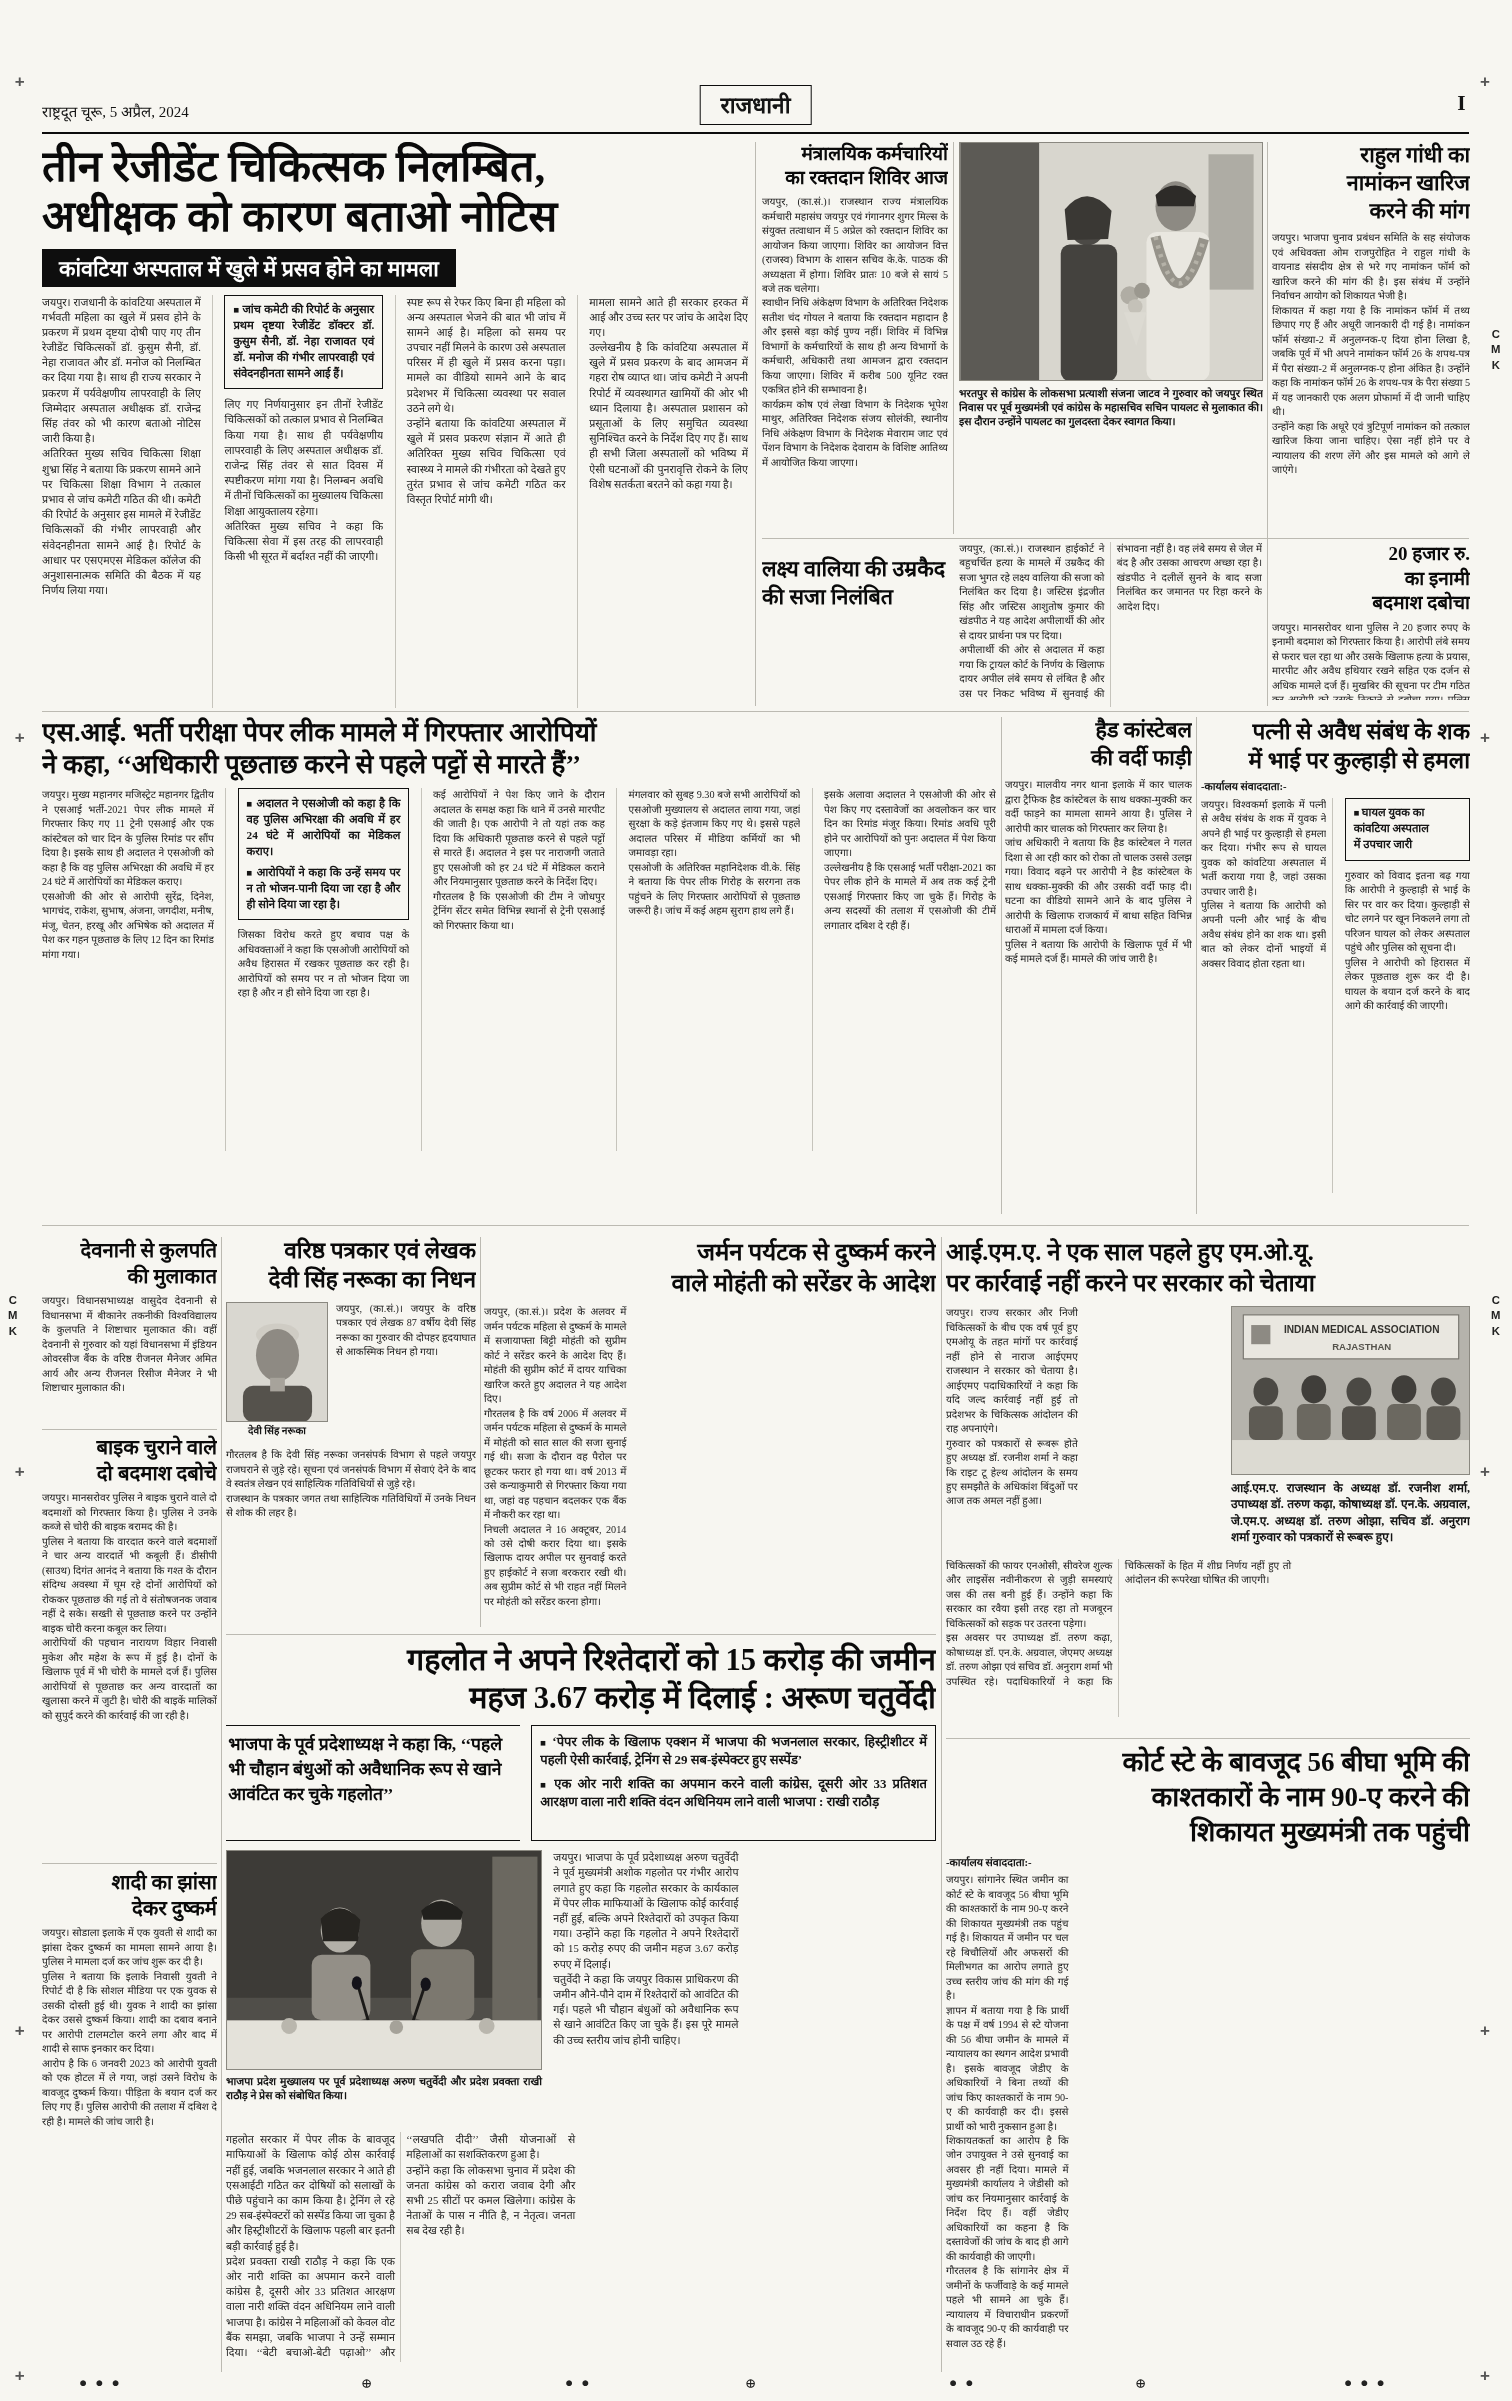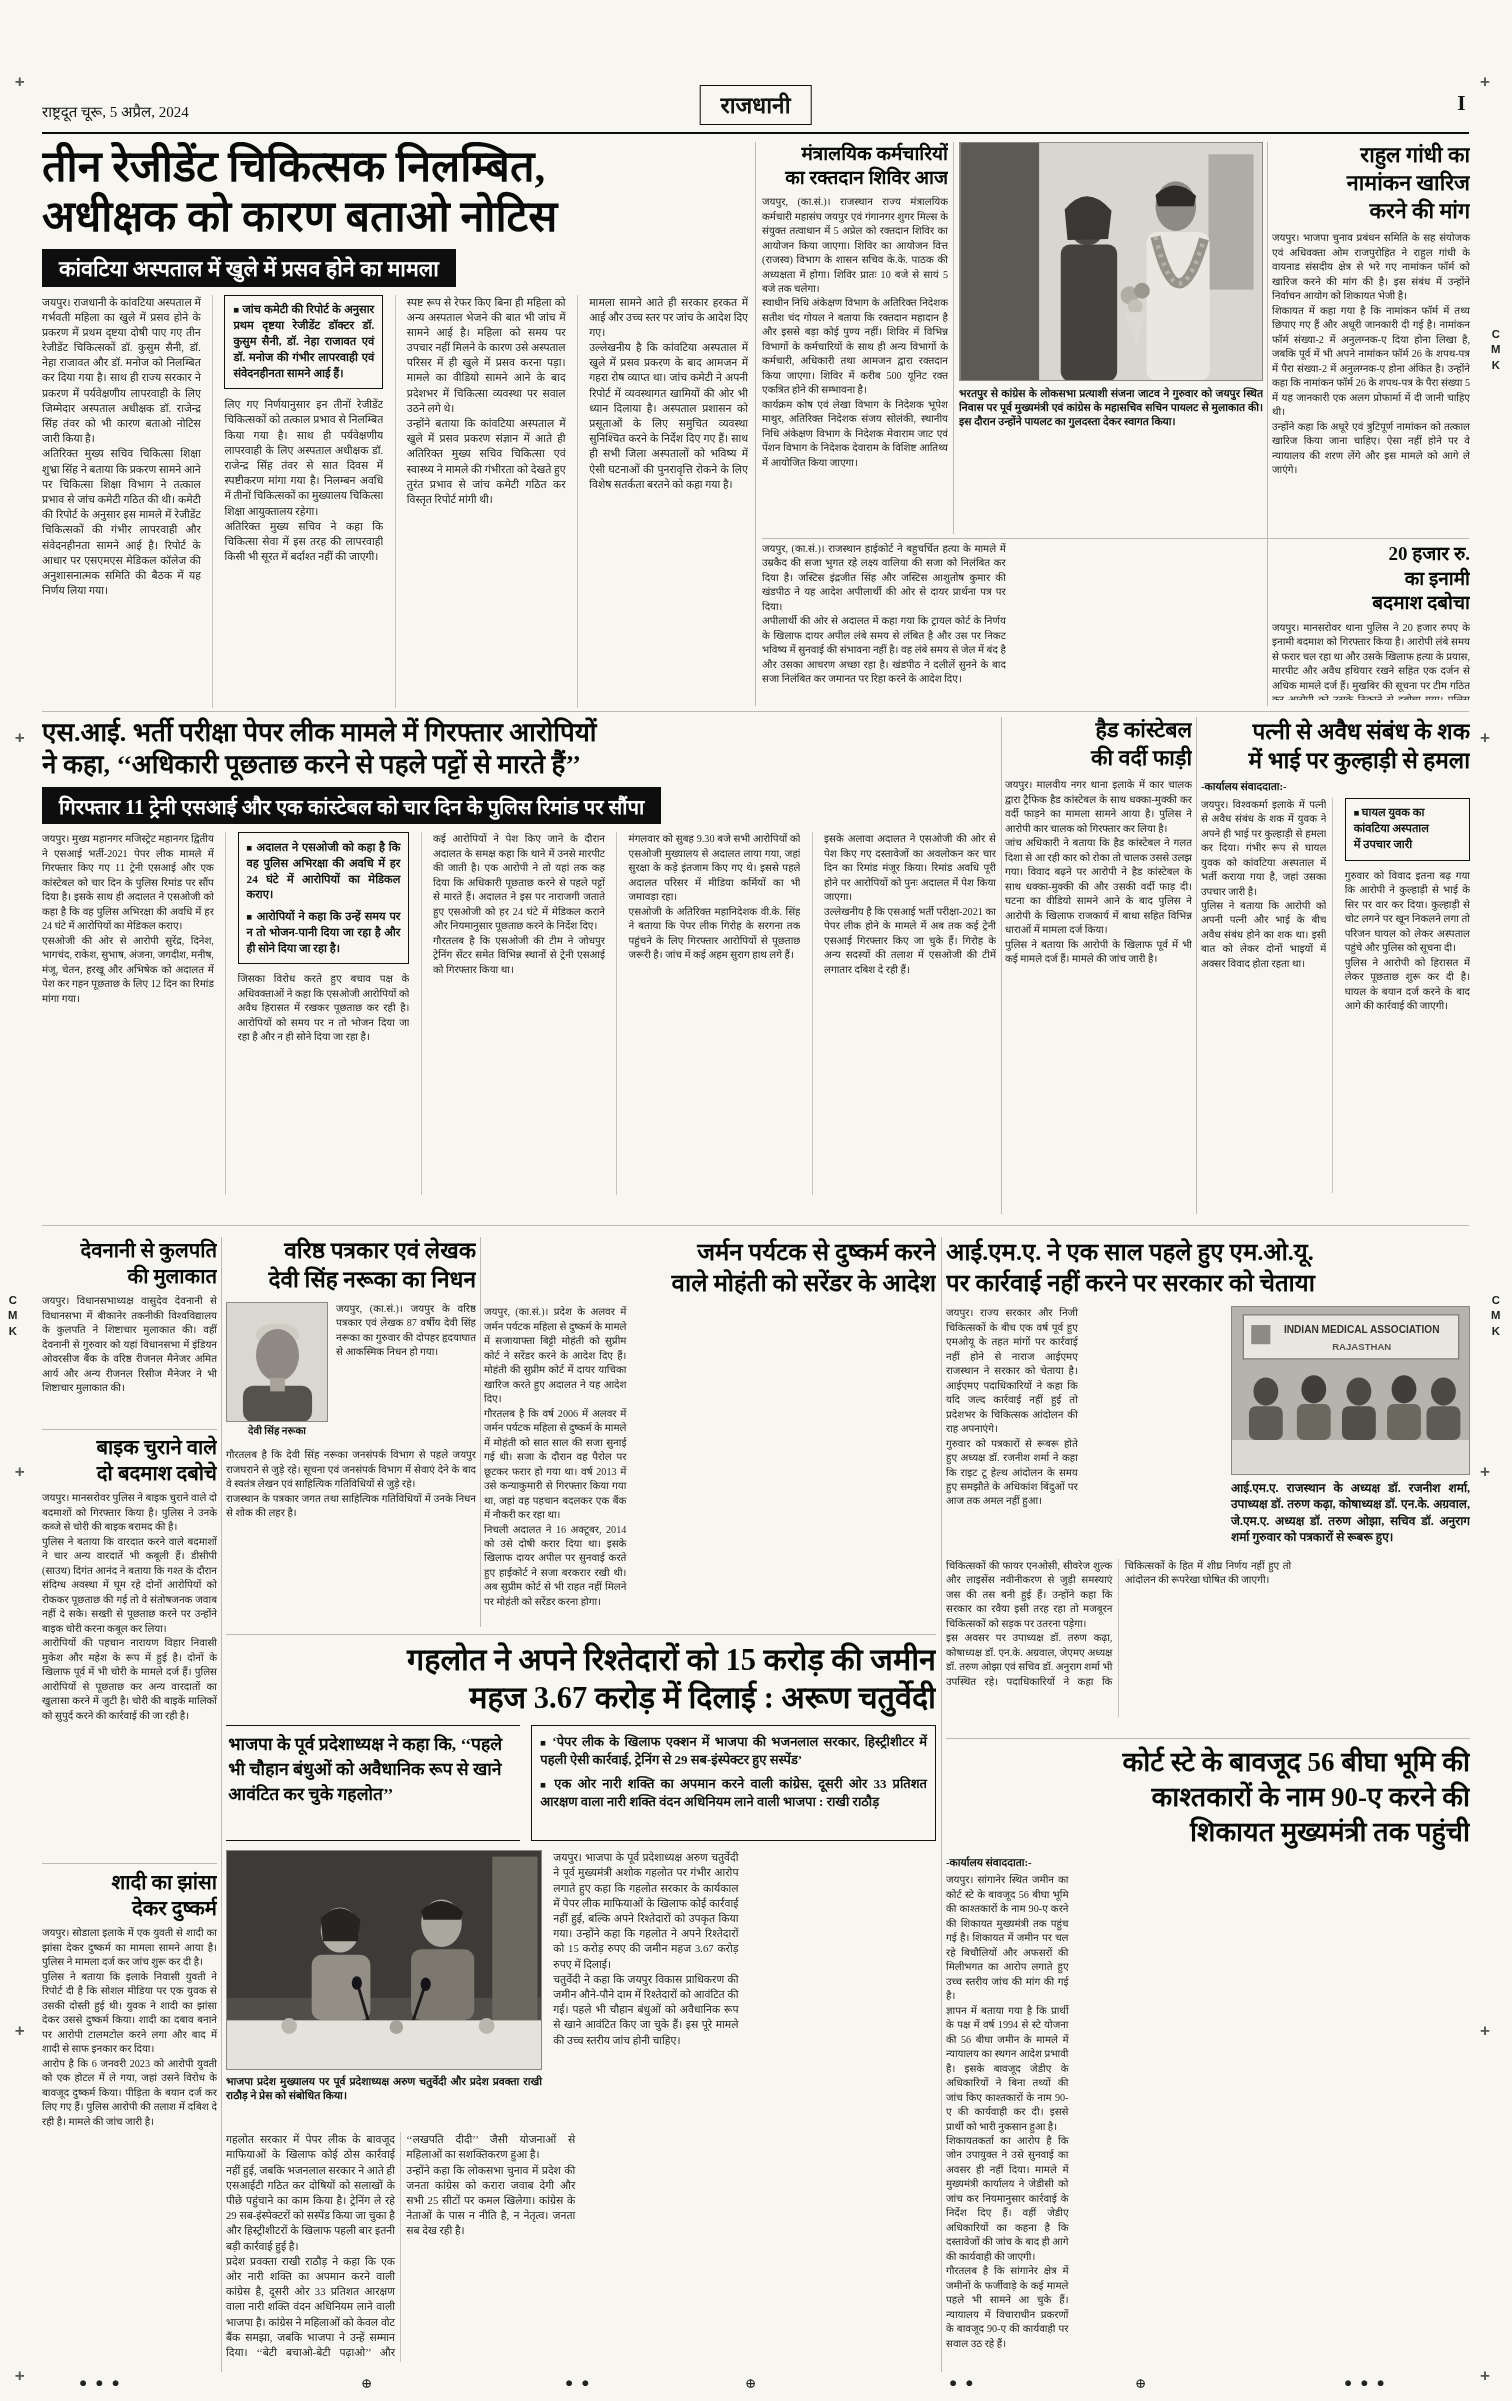--- a/index.html
+++ b/index.html
@@ -122,36 +122,37 @@
     <div class="h hc" style="font-size:21.5px;line-height:1.3">राहुल गांधी का
 नामांकन खारिज
 करने की मांग</div>
     <div class="body small" style="margin-top:5.6px;height:299px">जयपुर। भाजपा चुनाव प्रबंधन समिति के सह संयोजक एवं अधिवक्ता ओम राजपुरोहित ने राहुल गांधी के वायनाड संसदीय क्षेत्र से भरे गए नामांकन फॉर्म को खारिज करने की मांग की है। इस संबंध में उन्होंने निर्वाचन आयोग को शिकायत भेजी है।
 शिकायत में कहा गया है कि नामांकन फॉर्म में तथ्य छिपाए गए हैं और अधूरी जानकारी दी गई है। नामांकन फॉर्म संख्या-2 में अनुलग्नक-ए दिया होना लिखा है, जबकि पूर्व में भी अपने नामांकन फॉर्म 26 के शपथ-पत्र में पैरा संख्या-2 में अनुलग्नक-ए होना अंकित है। उन्होंने कहा कि नामांकन फॉर्म 26 के शपथ-पत्र के पैरा संख्या 5 में यह जानकारी एक अलग प्रोफार्मा में दी जानी चाहिए थी।
 उन्होंने कहा कि अधूरे एवं त्रुटिपूर्ण नामांकन को तत्काल खारिज किया जाना चाहिए। ऐसा नहीं होने पर वे न्यायालय की शरण लेंगे और इस मामले को आगे ले जाएंगे।</div>
   </div>
 
   <div class="art" style="left:762px;top:542px;width:500px;height:165px">
     <div class="flexcols" style="gap:11.3px;height:100%">
+      <div class="h" style="width:186px;font-size:21.5px;line-height:1.3;padding-top:13.6px">लक्ष्य वालिया की उम्रकैद
+की सजा निलंबित</div>
       <div class="body small mc2" style="flex:1;height:100%">जयपुर, (का.सं.)। राजस्थान हाईकोर्ट ने बहुचर्चित हत्या के मामले में उम्रकैद की सजा भुगत रहे लक्ष्य वालिया की सजा को निलंबित कर दिया है। जस्टिस इंद्रजीत सिंह और जस्टिस आशुतोष कुमार की खंडपीठ ने यह आदेश अपीलार्थी की ओर से दायर प्रार्थना पत्र पर दिया।
 अपीलार्थी की ओर से अदालत में कहा गया कि ट्रायल कोर्ट के निर्णय के खिलाफ दायर अपील लंबे समय से लंबित है और उस पर निकट भविष्य में सुनवाई की संभावना नहीं है। वह लंबे समय से जेल में बंद है और उसका आचरण अच्छा रहा है। खंडपीठ ने दलीलें सुनने के बाद सजा निलंबित कर जमानत पर रिहा करने के आदेश दिए।</div>
     </div>
   </div>
 
   <div class="art" style="left:1272px;top:542px;width:198px;height:165px">
     <div class="h hc" style="font-size:19px;line-height:1.3">20 हजार रु.
 का इनामी
 बदमाश दबोचा</div>
     <div class="body small" style="margin-top:4.5px;height:79px">जयपुर। मानसरोवर थाना पुलिस ने 20 हजार रुपए के इनामी बदमाश को गिरफ्तार किया है। आरोपी लंबे समय से फरार चल रहा था और उसके खिलाफ हत्या के प्रयास, मारपीट और अवैध हथियार रखने सहित एक दर्जन से अधिक मामले दर्ज हैं। मुखबिर की सूचना पर टीम गठित कर आरोपी को उसके ठिकाने से दबोचा गया। पुलिस आरोपी के अन्य साथियों की तलाश में दबिश दे रही है।</div>
   </div>
 
   <div class="art" style="left:42px;top:717px;width:954px;height:497px">
     <div class="h" style="font-size:26px;line-height:1.22">एस.आई. भर्ती परीक्षा पेपर लीक मामले में गिरफ्तार आरोपियों
 ने कहा, ‘‘अधिकारी पूछताछ करने से पहले पट्टों से मारते हैं’’</div>
-    <div class="kicker" style="font-size:20.3px;margin-top:6.8px">गिरफ्तार 11 ट्रेनी एसआई और एक कांस्टेबल को चार दिन के पुलिस रिमांड पर सौंपा</div>
     <div class="flexcols" style="margin-top:8px;gap:11.3px;height:363px">
       <div class="fcol body small">जयपुर। मुख्य महानगर मजिस्ट्रेट महानगर द्वितीय ने एसआई भर्ती-2021 पेपर लीक मामले में गिरफ्तार किए गए 11 ट्रेनी एसआई और एक कांस्टेबल को चार दिन के पुलिस रिमांड पर सौंप दिया है। इसके साथ ही अदालत ने एसओजी को कहा है कि वह पुलिस अभिरक्षा की अवधि में हर 24 घंटे में आरोपियों का मेडिकल कराए।
 एसओजी की ओर से आरोपी सुरेंद्र, दिनेश, भागचंद, राकेश, सुभाष, अंजना, जगदीश, मनीष, मंजू, चेतन, हरखू और अभिषेक को अदालत में पेश कर गहन पूछताछ के लिए 12 दिन का रिमांड मांगा गया।</div>
       <div class="fcol">
         <div class="box">
           <div class="bullet">अदालत ने एसओजी को कहा है कि वह पुलिस अभिरक्षा की अवधि में हर 24 घंटे में आरोपियों का मेडिकल कराए।</div>
           <div class="bullet" style="margin-bottom:0">आरोपियों ने कहा कि उन्हें समय पर न तो भोजन-पानी दिया जा रहा है और ही सोने दिया जा रहा है।</div>
         </div>
         <div class="body small">जिसका विरोध करते हुए बचाव पक्ष के अधिवक्ताओं ने कहा कि एसओजी आरोपियों को अवैध हिरासत में रखकर पूछताछ कर रही है। आरोपियों को समय पर न तो भोजन दिया जा रहा है और न ही सोने दिया जा रहा है।</div>
       </div>

